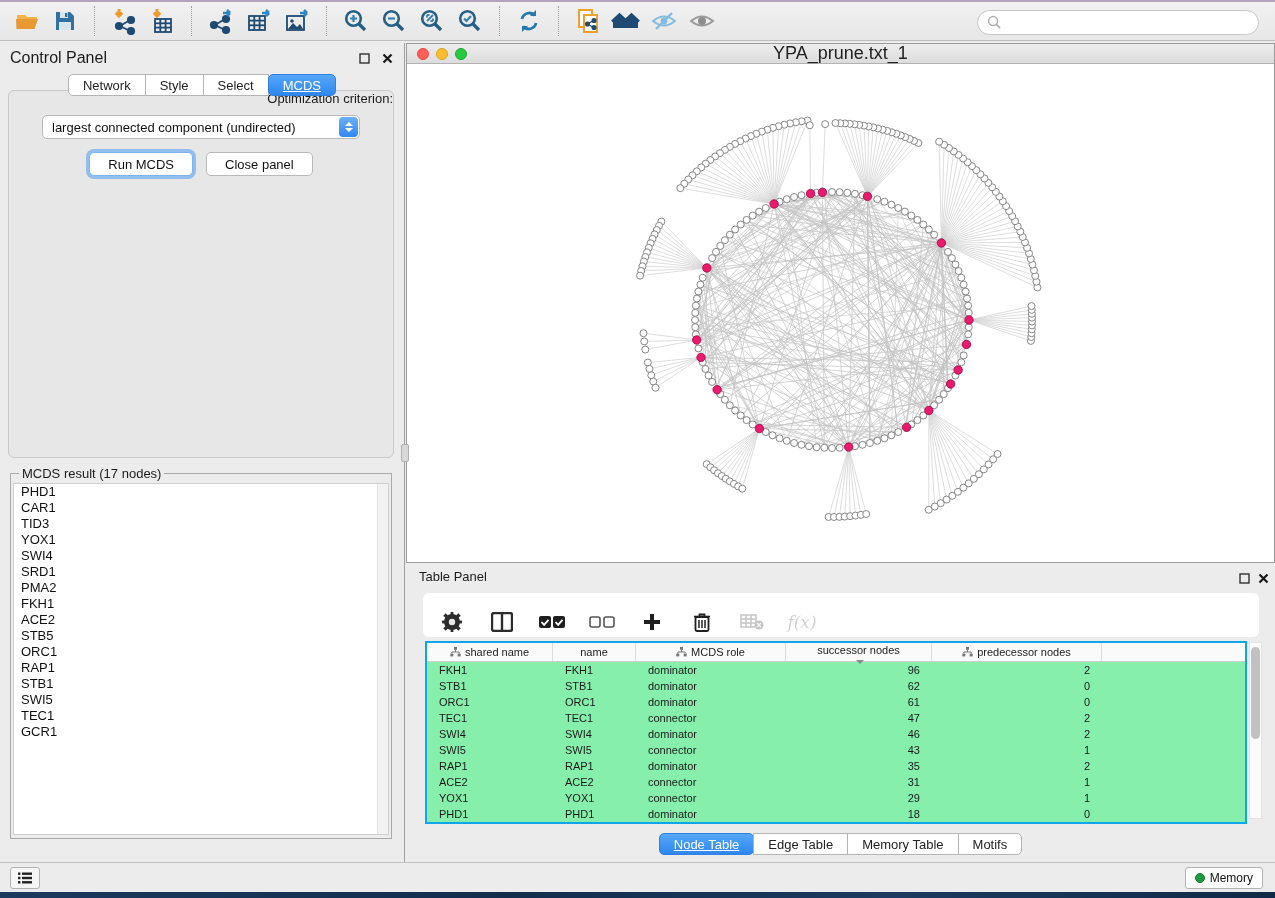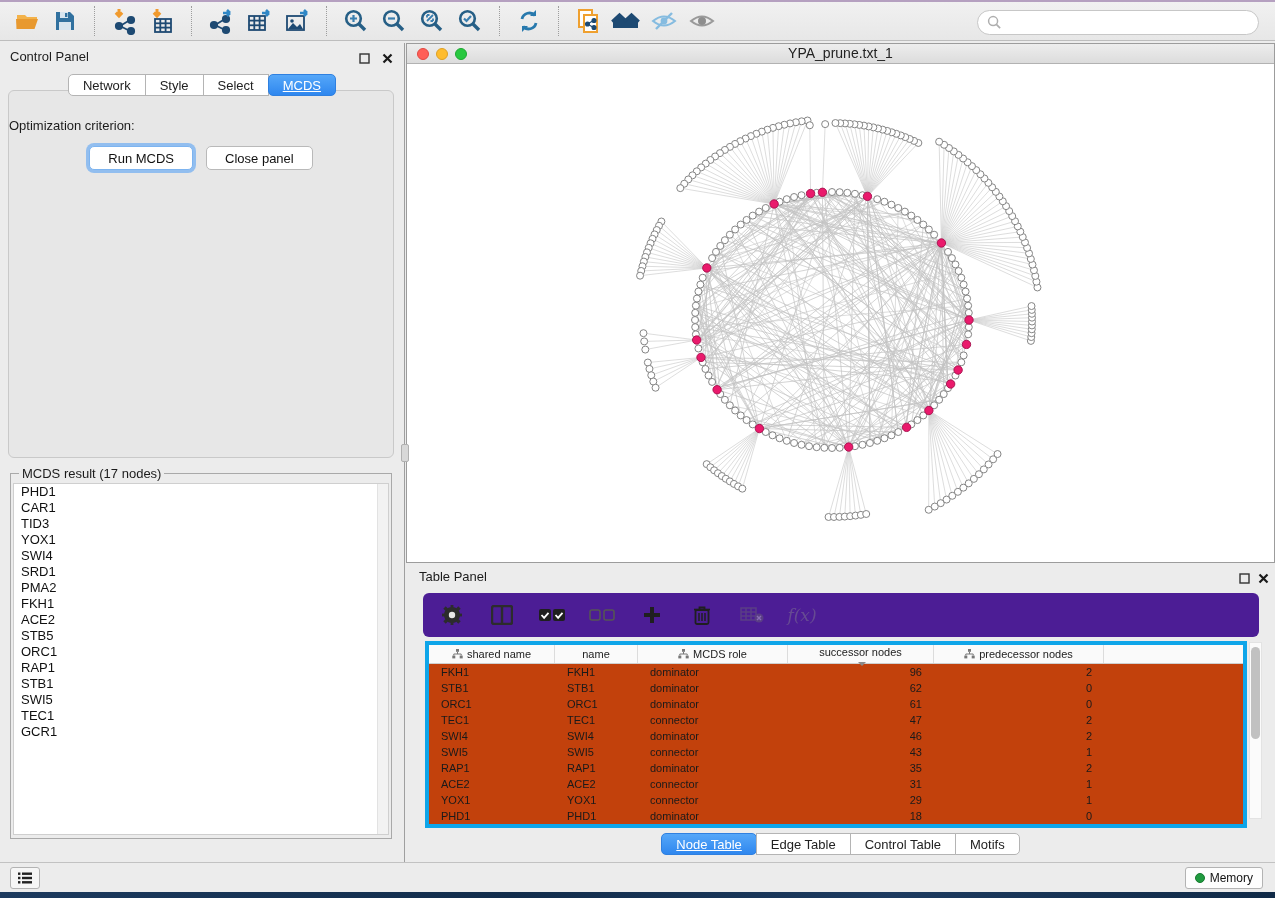--- a/index.html
+++ b/index.html
@@ -14,33 +14,33 @@
   .tbtn { width:38px; height:34px; display:flex; align-items:center; justify-content:center; border-radius:4px; }
   .tsep { height:30px; border-left:1px dotted #9d9d9d; margin:0 10px; }
   .search-box { position:absolute; right:16px; top:8px; width:282px; height:25px; background:#fff;
     border:1px solid #c7c7c7; border-radius:13px; display:flex; align-items:center; padding-left:9px; }
   .search-box svg { opacity:.55; }
   .search-input { border:none; outline:none; background:transparent; font-size:12px; width:230px; margin-left:5px; color:#333; }
 
   
   .control-panel { position:absolute; left:0; top:43px; width:405px; height:819px; background:#ececec;
     border-right:1px solid #9f9f9f; }
-  .cp-header-label { position:absolute; left:10px; top:6px; font-size:13px; color:#1c1c1c; }
+  .cp-header-label { position:absolute; left:10px; top:6px; font-size:16px; color:#1c1c1c; }
   .mini-btn { position:absolute; top:9px; width:13px; height:13px; display:flex; align-items:center; justify-content:center; }
   .cp-float { left:358px; } .cp-close { left:381px; }
   .seg-tabs { display:flex; }
   .cp-tabs { position:absolute; left:0; right:0; top:31px; display:flex; justify-content:center; z-index:3; }
   .seg-tab { font-size:13px; padding:3px 14px; background:#fff; border:1px solid #b4b4b4; margin-left:-1px;
     color:#222; height:22px; line-height:15px; }
   .seg-tab:first-child { border-radius:5px 0 0 5px; margin-left:0; }
   .seg-tab:last-child { border-radius:0 5px 5px 0; }
   .seg-tab.selected { background:linear-gradient(#55a7f9,#2f87ef); border-color:#2f80e0; color:#fff; border-radius:5px;text-decoration:underline; }
   .cp-box { position:absolute; left:8px; right:10px; top:47px; height:368px; background:#e7e7e7;
     border:1px solid #c9c9c9; border-radius:6px; }
-  .opt-label { margin-top:27px; text-align:left; font-size:13px; color:#1b1b1b; }
+  .opt-label { text-align:right; font-size:13px; color:#1b1b1b; }
   .dropdown { margin:9px auto 0; width:318px; height:24px; background:#fff; border:1px solid #b9b9b9;
     border-radius:5px; display:flex; align-items:center; position:relative; }
   .dropdown-value { font-size:13px; color:#111; padding-left:9px; white-space:nowrap; }
   .dropdown-stepper { position:absolute; right:1px; top:1px; width:19px; height:20px; border-radius:4px;
     background:linear-gradient(#6cb0f8,#3286ee); display:flex; flex-direction:column; align-items:center; justify-content:center; gap:2px; }
   .chev-up { width:0; height:0; border-left:4px solid transparent; border-right:4px solid transparent; border-bottom:4px solid #fff; }
   .chev-dn { width:0; height:0; border-left:4px solid transparent; border-right:4px solid transparent; border-top:4px solid #fff; }
   .btn-row { margin-top:13px; display:flex; justify-content:center; gap:13px; }
   .mac-btn { font-family:"Liberation Sans",sans-serif; font-size:13px; color:#111; background:#fff;
     border:1px solid #b9b9b9; border-radius:5px; height:24px; padding:0 18px; }
@@ -57,33 +57,33 @@
     border:1px solid #b0b0b0; border-radius:2px; z-index:5; }
 
   
   .network-window { position:absolute; left:406px; top:43px; width:869px; height:520px; background:#fff;
     border:1px solid #9c9c9c; }
   .net-titlebar { position:relative; height:20px; background:linear-gradient(#ededed,#dcdcdc); border-bottom:1px solid #b2b2b2; }
   .traffic { position:absolute; top:4px; width:12px; height:12px; border-radius:50%; }
   .t-red { left:10px; background:#ff5f57; border:1px solid #e24942; }
   .t-yellow { left:29px; background:#febc2e; border:1px solid #dfa023; }
   .t-green { left:48px; background:#28c840; border:1px solid #1da832; }
-  .net-title { text-align:center; font-size:14px; line-height:19px; color:#222; }
+  .net-title { text-align:center; font-size:18px; line-height:19px; color:#222; }
   .net-canvas { position:absolute; left:0; top:21px; width:867px; height:497px; background:#fff; overflow:hidden; }
 
   
   .table-panel { position:absolute; left:406px; top:563px; width:869px; height:299px; background:#ececec; }
   .tp-title { position:absolute; left:13px; top:6px; font-size:13px; color:#1c1c1c; }
   .tp-float { left:832px; } .tp-close { left:851px; }
-  .tp-toolbar { position:absolute; left:17px; top:30px; width:836px; height:44px; background:#4c1d95;
-    border-radius:6px; display:flex; align-items:center; padding-left:14px; gap:20px; }
+  .tp-toolbar { position:absolute; left:17px; top:30px; width:836px; height:44px; background:#ffffff;
+    border-radius:6px; display:flex; align-items:flex-end; padding-left:14px; gap:20px; }
   .tp-tbtn { width:30px; height:30px; display:flex; align-items:center; justify-content:center; }
   .tp-tbtn.disabled { opacity:.4; }
   .fx-label { font-family:"DejaVu Serif", serif; font-style:italic; font-size:17px; color:#8f8f8f; }
-  .tp-table { position:absolute; left:19px; top:78px; width:822px; background:#c2410c; border:4px solid #0ea5e9; }
+  .tp-table { position:absolute; left:19px; top:78px; width:822px; background:#86efac; border:2px solid #0ea5e9; }
   .thead { display:flex; height:19px; background:#fafafa; border-bottom:1px solid #cfcfcf; }
   .th { display:flex; align-items:center; justify-content:center; gap:4px; font-size:11px; color:#222;
     border-right:1px solid #dcdcdc; height:100%; }
   .col0{width:126px;} .col1{width:83px;} .col2{width:150px;} .col3{width:146px;flex-direction:column;} .col4{width:170px;} .colF{flex:1; border-right:none;}
   .tbody .tr { display:flex; height:16px; line-height:16px; }
   .td { font-size:11px; color:#1a1a1a; overflow:hidden; white-space:nowrap; }
   .td.txt { padding-left:12px; }
   .td.num { text-align:right; padding-right:12px; }
   .sort-chevron { width:0; height:0; border-left:4px solid transparent; border-right:4px solid transparent; border-top:4px solid #8a8a8a; margin-left:3px; }
   .tp-scroll-track { position:absolute; right:13px; top:79px; width:13px; height:177px; background:#fbfbfb; border:1px solid #e3e3e3; }
@@ -277,20 +277,27 @@
         </svg>
     </span>
     <div class="cp-tabs seg-tabs" id="cp-tabs">
         <div class="seg-tab">Network</div>
         <div class="seg-tab">Style</div>
         <div class="seg-tab">Select</div>
         <div class="seg-tab selected">MCDS</div>
       </div>
     <div class="cp-box">
       <div class="opt-label">Optimization criterion:</div>
+      <div class="dropdown">
+        <span class="dropdown-value">largest connected component (undirected)</span>
+        <span class="dropdown-stepper">
+            <span class="chev-up"></span>
+            <span class="chev-dn"></span>
+          </span>
+      </div>
       <div class="btn-row">
         <button class="mac-btn focus-ring">Run MCDS</button>
         <button class="mac-btn">Close panel</button>
       </div>
     </div>
     <fieldset class="result-fieldset">
       <legend>MCDS result (17 nodes)</legend>
       <div class="result-list" id="mcds-list">
         <div class="list-scroll-track"></div>
       <div class="result-item">PHD1</div>
@@ -1202,21 +1209,21 @@
             <div class="td colF"></div>
           </div>
         </div>
     </div>
     <div class="tp-scroll-track">
         <div class="tp-scroll-thumb"></div>
       </div>
     <div class="tp-tabs seg-tabs" id="tp-tabs">
         <div class="seg-tab selected">Node Table</div>
         <div class="seg-tab">Edge Table</div>
-        <div class="seg-tab">Control Table</div>
+        <div class="seg-tab">Memory Table</div>
         <div class="seg-tab">Motifs</div>
       </div>
   </div>
 
   <div class="status-bar">
     <div class="list-btn">
       <svg width="16" height="14" viewBox="0 0 16 14">
         <g fill="#222">
             <rect x="1" y="1.5" width="2.4" height="2.4"></rect>
             <rect x="1" y="5.8" width="2.4" height="2.4"></rect>

